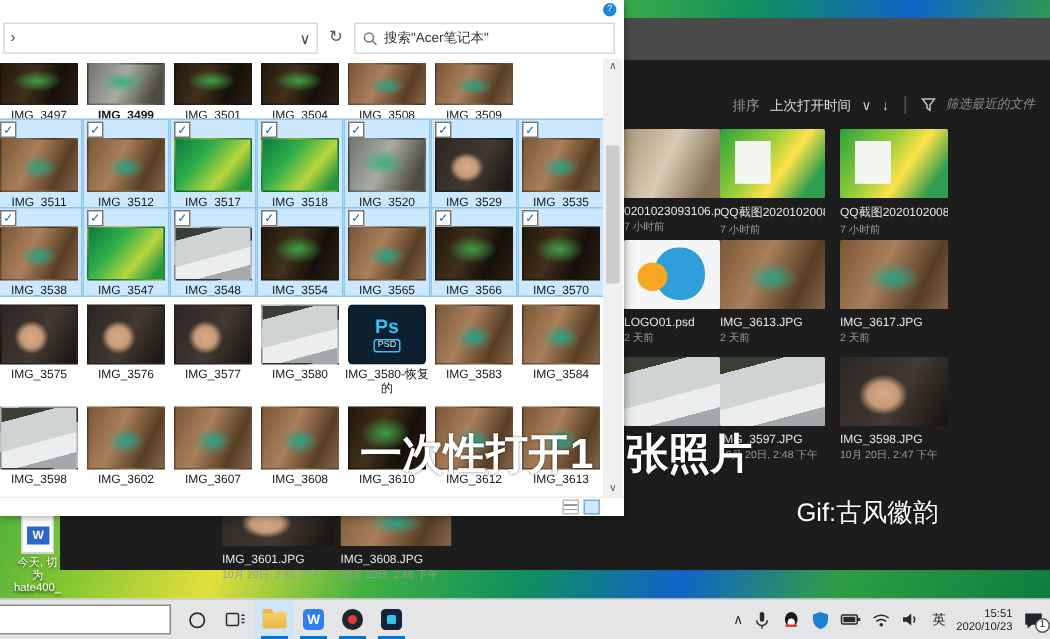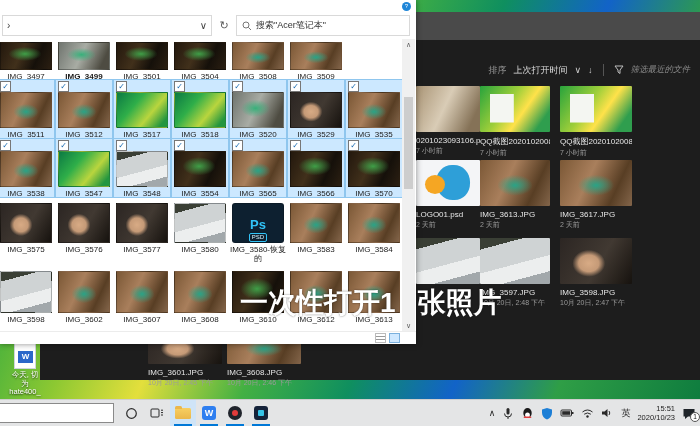--- a/index.html
+++ b/index.html
@@ -47,21 +47,21 @@
   .th-shelf-desk{background:radial-gradient(ellipse 45% 40% at 45% 45%,#37b07a 0%,rgba(0,0,0,0) 65%),linear-gradient(115deg,#70756f,#a8aca4 45%,#4e4c42 85%);}
   .th-green-art{background:linear-gradient(130deg,#0c7a43,#2fae49 35%,#b9d53e 65%,#23963f 90%);}
   .th-white-keyboard{background:linear-gradient(165deg,#3a3f35 0 18%,#cfd3d4 18% 55%,#eceeee 55% 80%,#a2a8ab 80%);}
   .th-hand-dark{background:radial-gradient(ellipse 35% 45% at 40% 55%,#d8ab85 0%,#c59a77 40%,rgba(0,0,0,0) 65%),linear-gradient(120deg,#2c2623,#413932 55%,#16120e);}
   .th-warm-shelf{background:radial-gradient(ellipse 42% 38% at 50% 55%,#2aa386 0%,rgba(0,0,0,0) 60%),linear-gradient(115deg,#7b5836,#a97f5c 40%,#583e24 75%,#83654a);}
   .th-screenshot{background:linear-gradient(#f4f6f2,#f4f6f2) 22% 45%/34% 62% no-repeat,linear-gradient(125deg,#28a33c,#9fcf3a 40%,#ffe24a 60%,#2f9e4e 85%);}
   .th-room{background:linear-gradient(115deg,#a99475,#d9ccb6 45%,#857257 85%);}
   .th-logo-bird{background:#f4f5f7;position:relative;overflow:hidden;}
   .th-logo-bird::before{content:"";position:absolute;left:32%;top:10%;width:52%;height:78%;background:#2e9fd8;border-radius:50% 50% 48% 52%;}
   .th-logo-bird::after{content:"";position:absolute;left:14%;top:32%;width:32%;height:42%;background:#f5a623;border-radius:50%;}
-  .th-psd{background:#0d2030;display:flex;flex-direction:column;align-items:center;justify-content:flex-end;border-radius:3px;}
+  .th-psd{background:#0d2030;display:flex;flex-direction:column;align-items:center;justify-content:center;border-radius:3px;}
   .ps1{color:#31c3f7;font-weight:bold;font-size:13px;line-height:13px;}
   .ps2{color:#d8f3fd;font-size:6px;border:1px solid #31c3f7;padding:0 2px;border-radius:2px;margin-top:2px;line-height:7px;}
   
   #caption{position:absolute;left:240px;top:284px;z-index:3;display:flex;align-items:center;color:#fff;font-size:28px;font-weight:bold;text-shadow:0 0 2px rgba(0,0,0,.55);}
   #caption .gap{display:inline-block;width:22px;}
   #watermark{position:absolute;left:531px;top:330px;z-index:3;color:#fff;font-size:17px;text-shadow:0 0 2px rgba(0,0,0,.5);}
   
   #dicon{position:absolute;left:8px;top:343px;width:34px;z-index:1;text-align:center;}
   #dicon .page{width:22px;height:26px;margin:0 auto;background:#fff;border:1px solid #cfd6dd;box-sizing:border-box;position:relative;}
   #dicon .page .w{position:absolute;left:3px;top:7px;width:15px;height:12px;background:#2b67c9;color:#fff;font-size:8px;font-weight:bold;line-height:12px;}
@@ -357,20 +357,21 @@
         <span class="vt active"></span>
       </div>
     </div>
   </div>
 
   <div id="caption">
     <span>一次性打开1</span>
     <span class="gap"></span>
     <span>张照片</span>
   </div>
+  <div id="watermark">Gif:古风徽韵</div>
 
   <div id="dicon">
     <div class="page">
       <span class="w">W</span>
     </div>
     <div class="dlabel">
       <div>今天, 切为</div>
       <div>hate400_</div>
     </div>
   </div>

